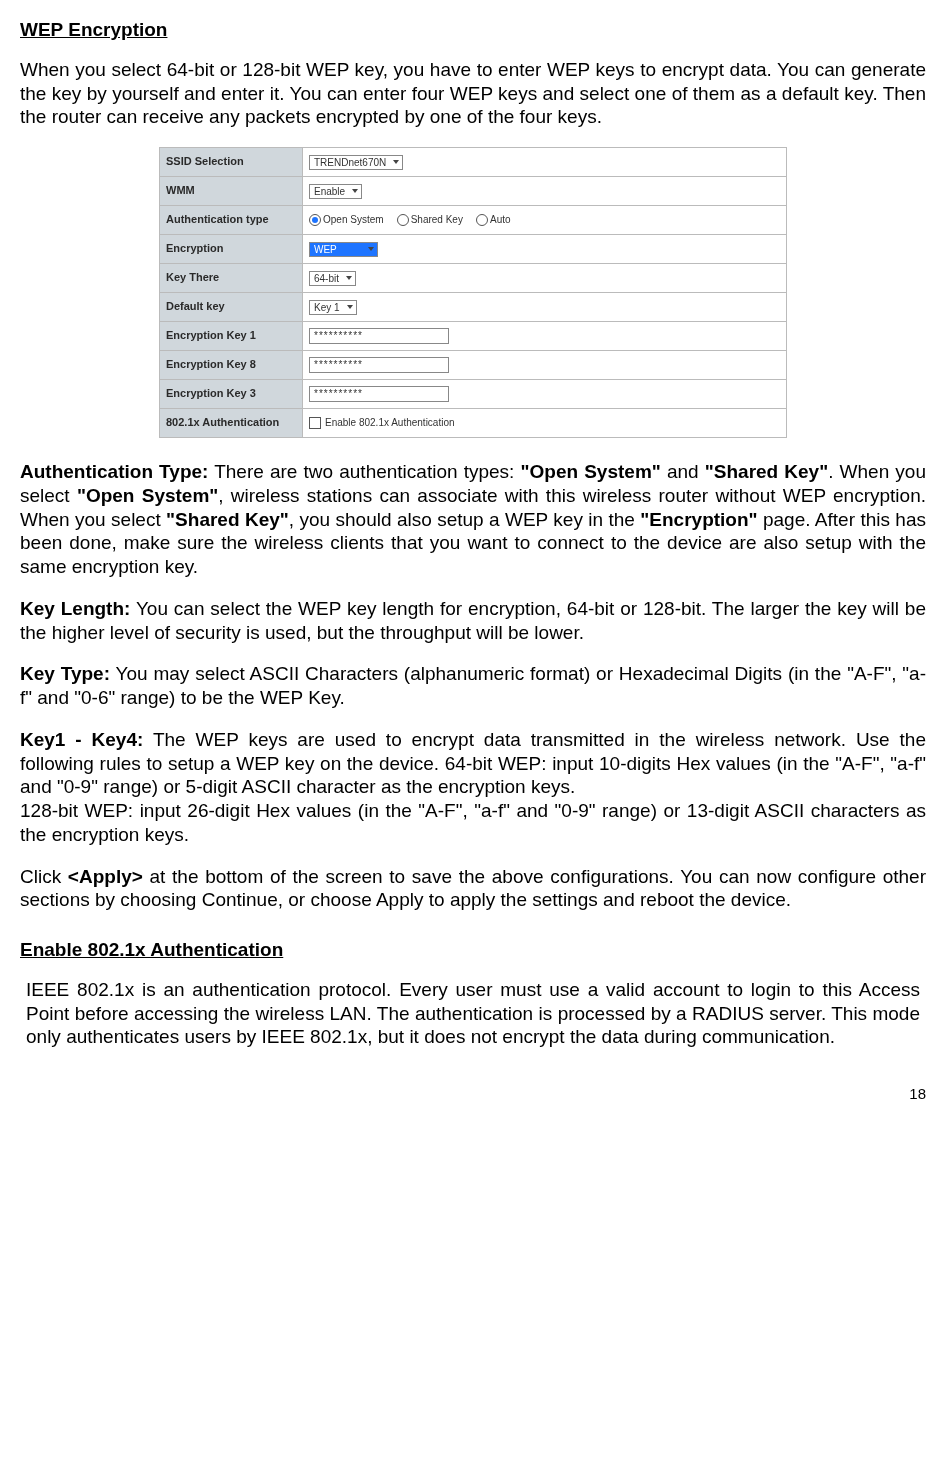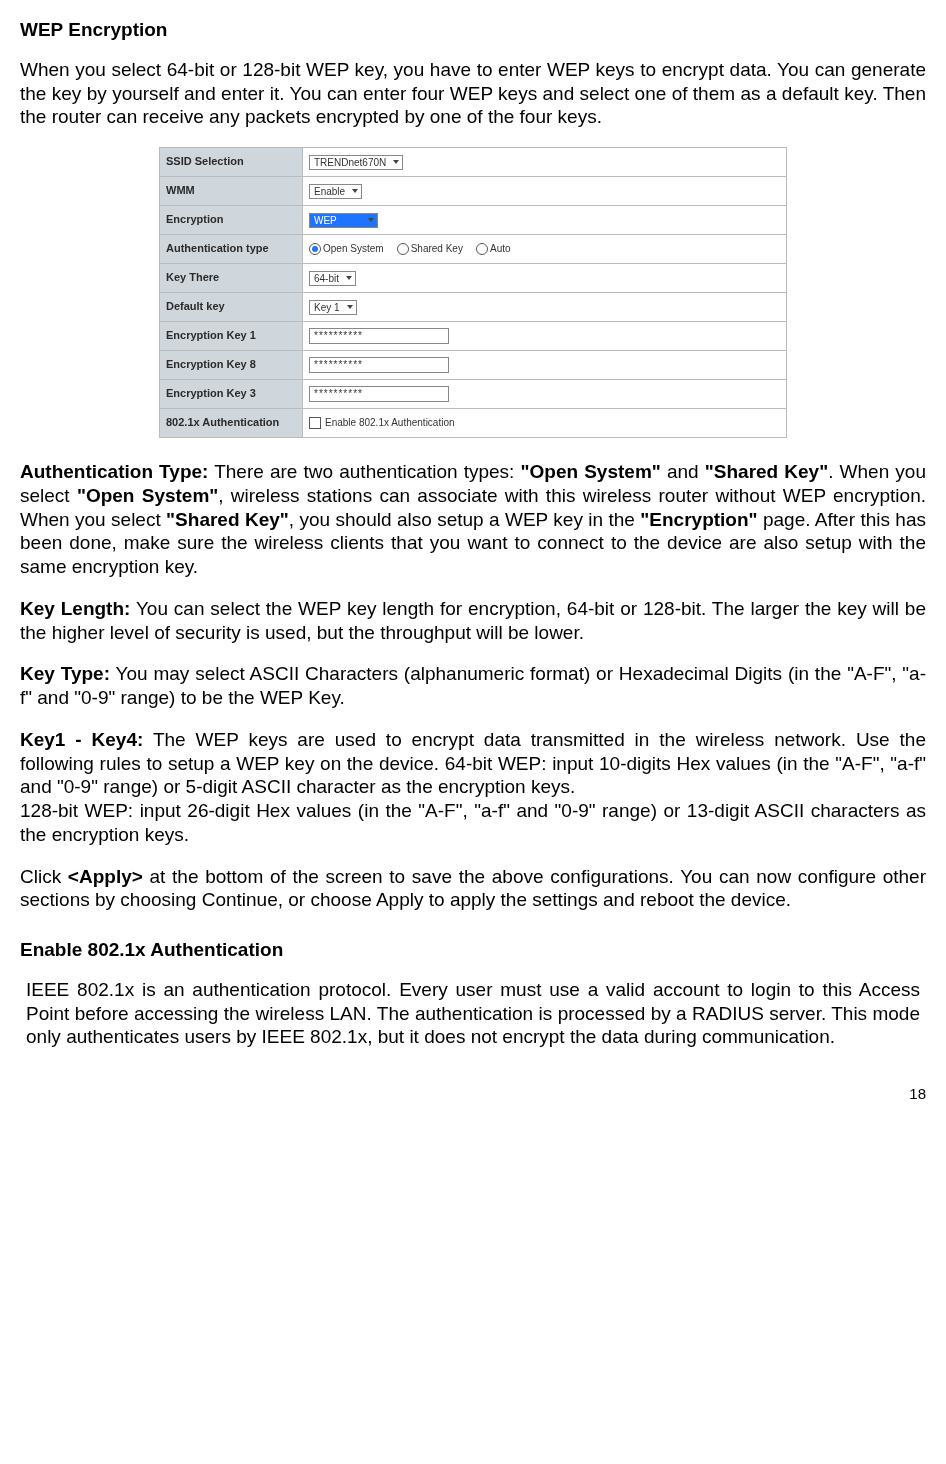--- a/index.html
+++ b/index.html
@@ -6,20 +6,21 @@
     margin: 0;
     padding: 18px 20px;
     font-family: Arial, Helvetica, sans-serif;
     font-size: 19px;
     line-height: 1.25;
     color: #000;
     width: 906px;
   }
   .section-title {
     font-weight: bold;
+    text-decoration: underline;
     margin-bottom: 16px;
     font-size: 19px;
   }
   .para {
     margin-bottom: 18px;
     text-align: justify;
   }
   .bold { font-weight: bold; }
   .config-table-wrap {
     display: flex;
@@ -133,34 +134,34 @@
           <span class="select-box">TRENDnet670N</span>
         </td>
       </tr>
       <tr>
         <td class="label">WMM</td>
         <td class="value">
           <span class="select-box">Enable</span>
         </td>
       </tr>
       <tr>
-        <td class="label">Encryption</td>
-        <td class="value">
-          <span class="select-box highlight">WEP</span>
-        </td>
-      </tr>
-      <tr>
         <td class="label">Authentication type</td>
         <td class="value">
           <span class="radio checked"></span><span class="radio-label">Open System</span>
           <span class="radio"></span><span class="radio-label">Shared Key</span>
           <span class="radio"></span><span class="radio-label">Auto</span>
         </td>
       </tr>
       <tr>
+        <td class="label">Encryption</td>
+        <td class="value">
+          <span class="select-box highlight">WEP</span>
+        </td>
+      </tr>
+      <tr>
         <td class="label">Key There</td>
         <td class="value">
           <span class="select-box">64-bit</span>
         </td>
       </tr>
       <tr>
         <td class="label">Default key</td>
         <td class="value">
           <span class="select-box">Key 1</span>
         </td>
@@ -195,21 +196,21 @@
 
 <div class="para">
   <span class="bold">Authentication Type:</span><span> There are two authentication types: </span><span class="bold">"Open System"</span><span> and </span><span class="bold">"Shared Key"</span><span>. When you select </span><span class="bold">"Open System"</span><span>, wireless stations can associate with this wireless router without WEP encryption. When you select </span><span class="bold">"Shared Key"</span><span>, you should also setup a WEP key in the </span><span class="bold">"Encryption"</span><span> page. After this has been done, make sure the wireless clients that you want to connect to the device are also setup with the same encryption key.</span>
 </div>
 
 <div class="para">
   <span class="bold">Key Length:</span><span> You can select the WEP key length for encryption, 64-bit or 128-bit. The larger the key will be the higher level of security is used, but the throughput will be lower.</span>
 </div>
 
 <div class="para">
-  <span class="bold">Key Type:</span><span> You may select ASCII Characters (alphanumeric format) or Hexadecimal Digits (in the "A-F", "a-f" and "0-9" range) to be the WEP Key.</span>
+  <span class="bold">Key Type:</span><span> You may select ASCII Characters (alphanumeric format) or Hexadecimal Digits (in the "A-F", "a-f" and "0-6" range) to be the WEP Key.</span>
 </div>
 
 <div class="para" style="margin-bottom:0;">
   <span class="bold">Key1 - Key4:</span><span> The WEP keys are used to encrypt data transmitted in the wireless network. Use the following rules to setup a WEP key on the device. 64-bit WEP: input 10-digits Hex values (in the "A-F", "a-f" and "0-9" range) or 5-digit ASCII character as the encryption keys.</span>
 </div>
 <div class="para">128-bit WEP: input 26-digit Hex values (in the "A-F", "a-f" and "0-9" range) or 13-digit ASCII characters as the encryption keys.</div>
 
 <div class="para">
   <span>Click </span><span class="bold">&lt;Apply&gt;</span><span> at the bottom of the screen to save the above configurations. You can now configure other sections by choosing Continue, or choose Apply to apply the settings and reboot the device.</span>
 </div>

